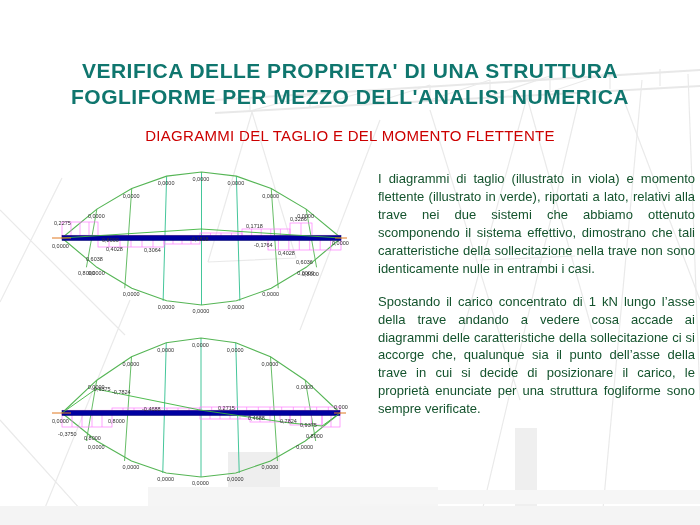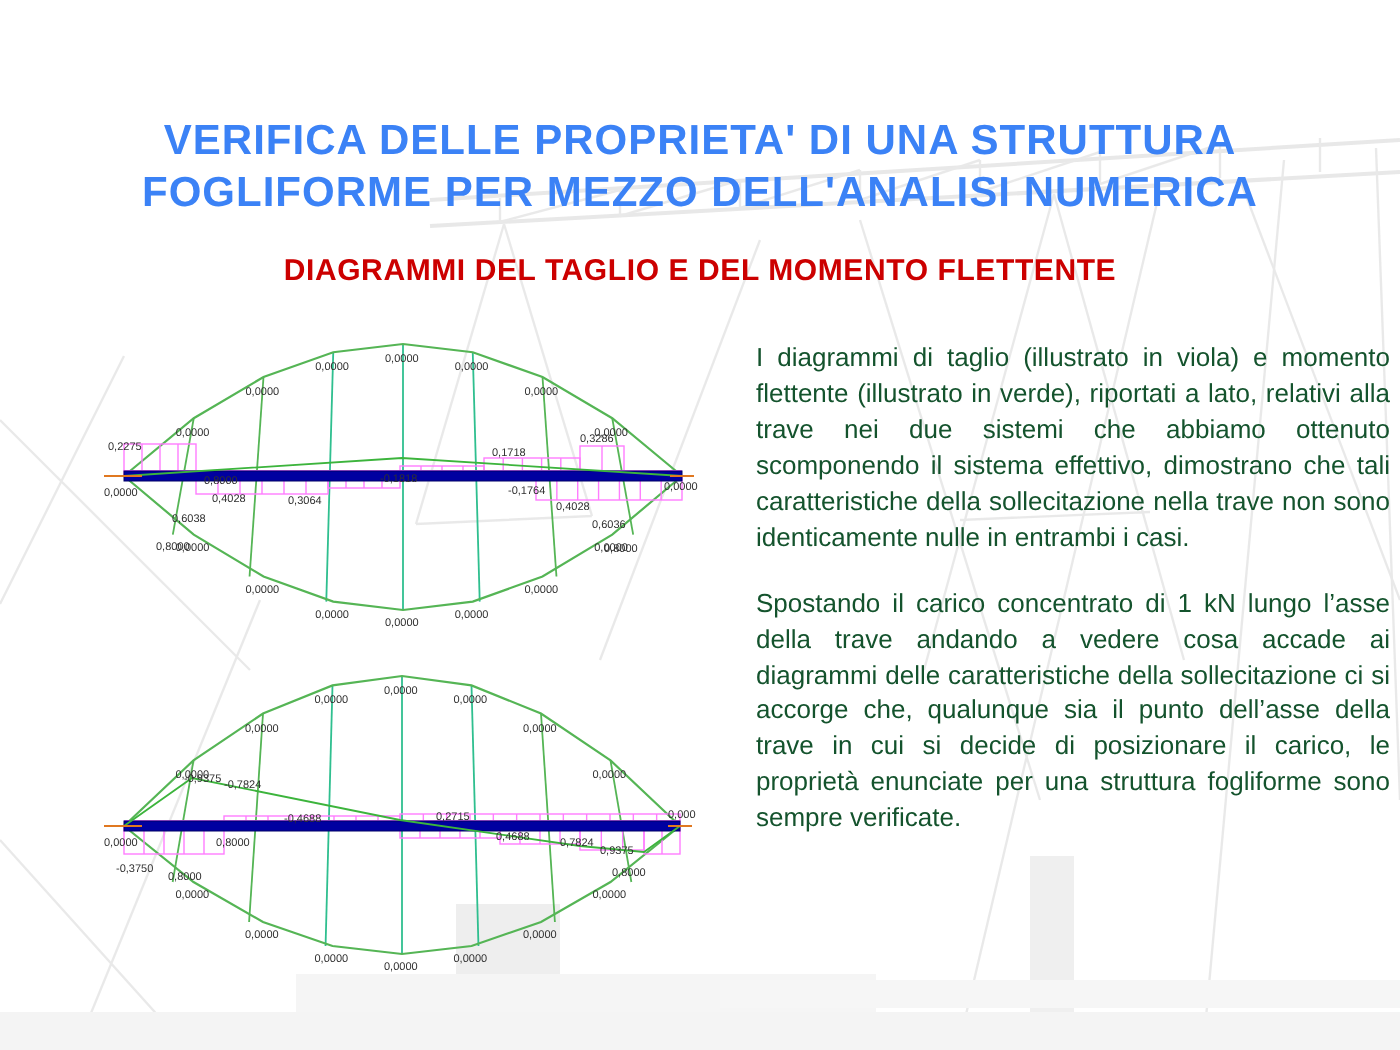--- a/index.html
+++ b/index.html
@@ -1,21 +1,21 @@
 <!DOCTYPE html>
 <html><head>
 <meta charset="utf-8">
 <style>
   html,body{margin:0;padding:0;}
   .slide{position:relative;width:700px;height:525px;background:#ffffff;overflow:hidden;
          font-family:"Liberation Sans",sans-serif;}
   svg.bg{position:absolute;left:0;top:0;opacity:.6;}
   header{position:absolute;left:0;top:58px;width:700px;text-align:center;}
   h1{margin:0;font-size:21px;font-weight:bold;letter-spacing:.5px;line-height:1.25;}
-  h2{margin:16px 0 0 0;font-size:15px;font-weight:bold;letter-spacing:.3px;text-align:center;}
+  h2{margin:16px 0 0 0;font-size:15px;font-weight:normal;letter-spacing:.3px;text-align:center;}
   .diag{position:absolute;}
   #diag1{left:48px;top:164px;}
   #diag2{left:48px;top:330px;}
   .bodytext{position:absolute;left:378px;top:170px;width:317px;font-size:13px;
             line-height:1.38;color:#14532d;text-align:justify;}
   .bodytext p{margin:0 0 15px 0;}
   .diag text{font-family:"Liberation Sans",sans-serif;}
 </style>
 </head>
 <body>
@@ -38,21 +38,21 @@
   <g stroke="none">
     <rect x="228" y="452" width="52" height="63" fill="#e3e3e3"></rect>
     <rect x="515" y="428" width="22" height="87" fill="#e6e6e6"></rect>
     <rect x="148" y="487" width="290" height="28" fill="#f0f0f0"></rect>
     <rect x="360" y="490" width="340" height="14" fill="#f1f1f1"></rect>
     <rect x="0" y="506" width="700" height="19" fill="#ededed"></rect>
   </g>
 </svg>
 
 <header>
-  <h1 style="color: #3b82f6;">
+  <h1 style="color: #0f766e;">
     <span>VERIFICA DELLE PROPRIETA' DI UNA STRUTTURA</span><br>
     <span>FOGLIFORME PER MEZZO DELL'ANALISI NUMERICA</span>
   </h1>
   <h2 style="color: rgb(204, 0, 0);">DIAGRAMMI DEL TAGLIO E DEL MOMENTO FLETTENTE</h2>
 </header>
 
 <svg id="diag1" class="diag" width="310" height="162" viewBox="0 0 310 162">
       <line x1="48.875" y1="45.125" x2="38.4125" y2="103.3125" stroke="#55b555" stroke-width="0.9"></line>
       <line x1="83.75" y1="24.5" x2="76.775" y2="124.25" stroke="#55b555" stroke-width="0.9"></line>
       <line x1="118.625" y1="12.125" x2="115.1375" y2="136.8125" stroke="#2fbf8f" stroke-width="0.9"></line>

